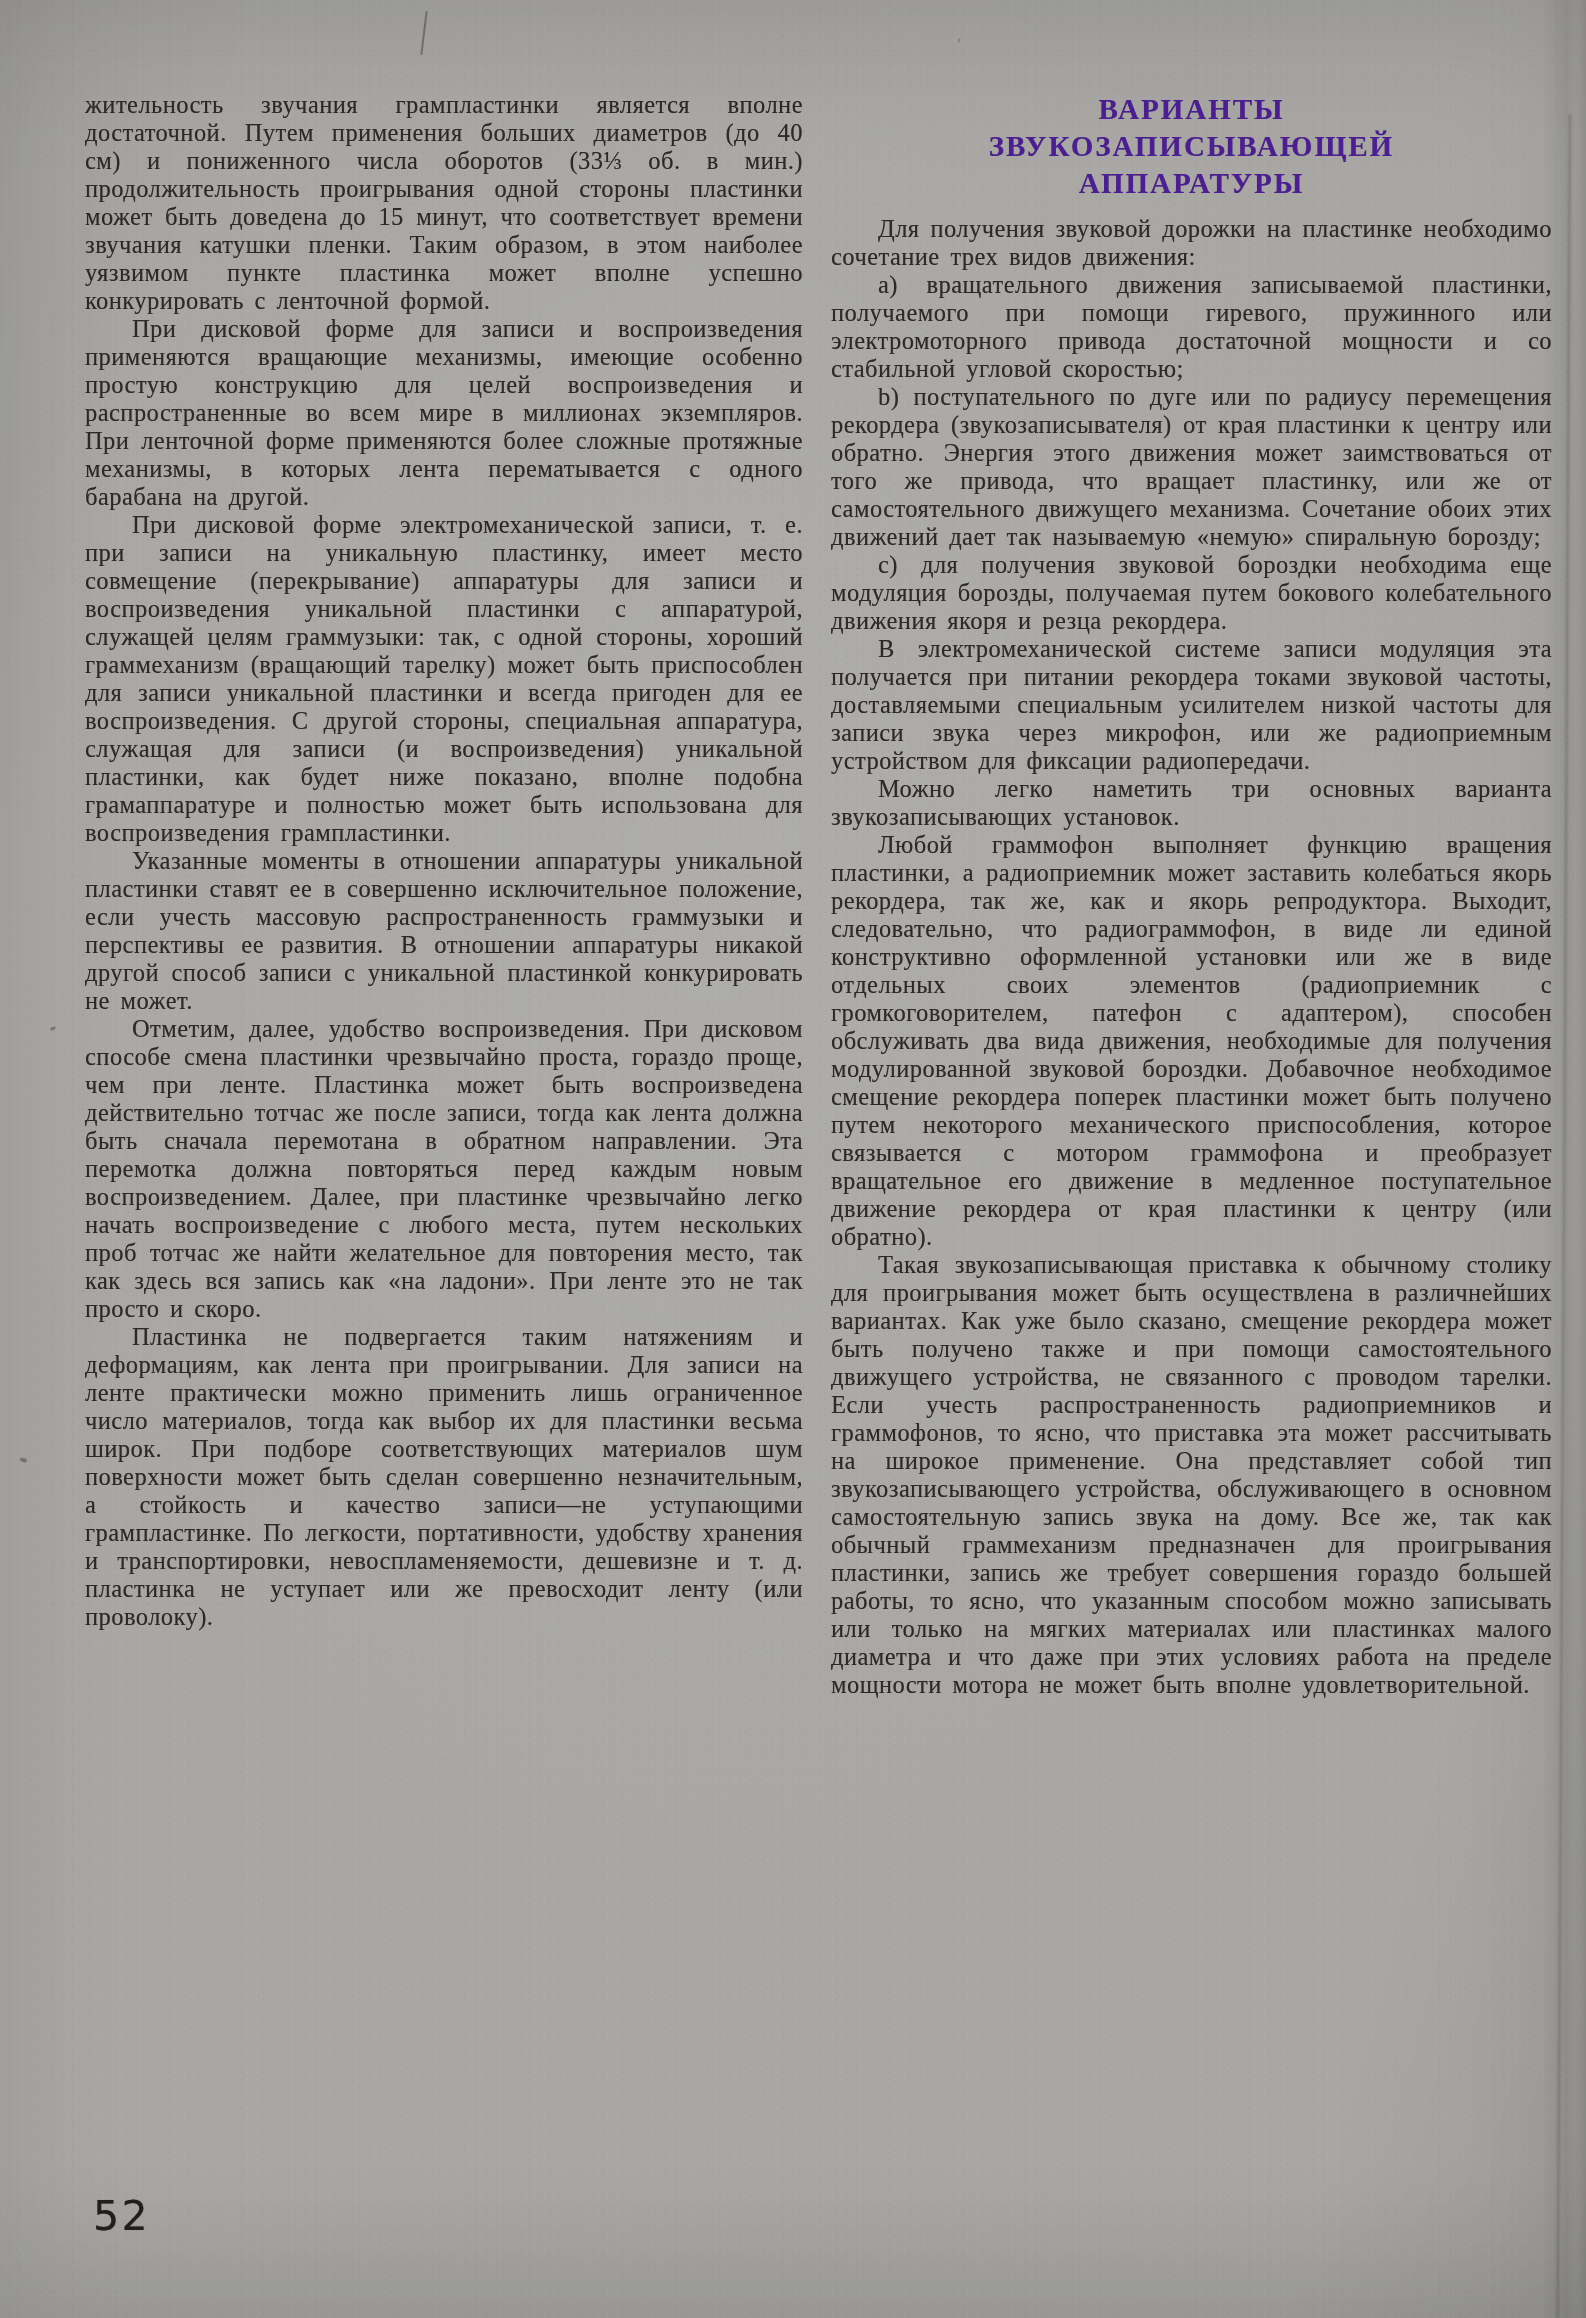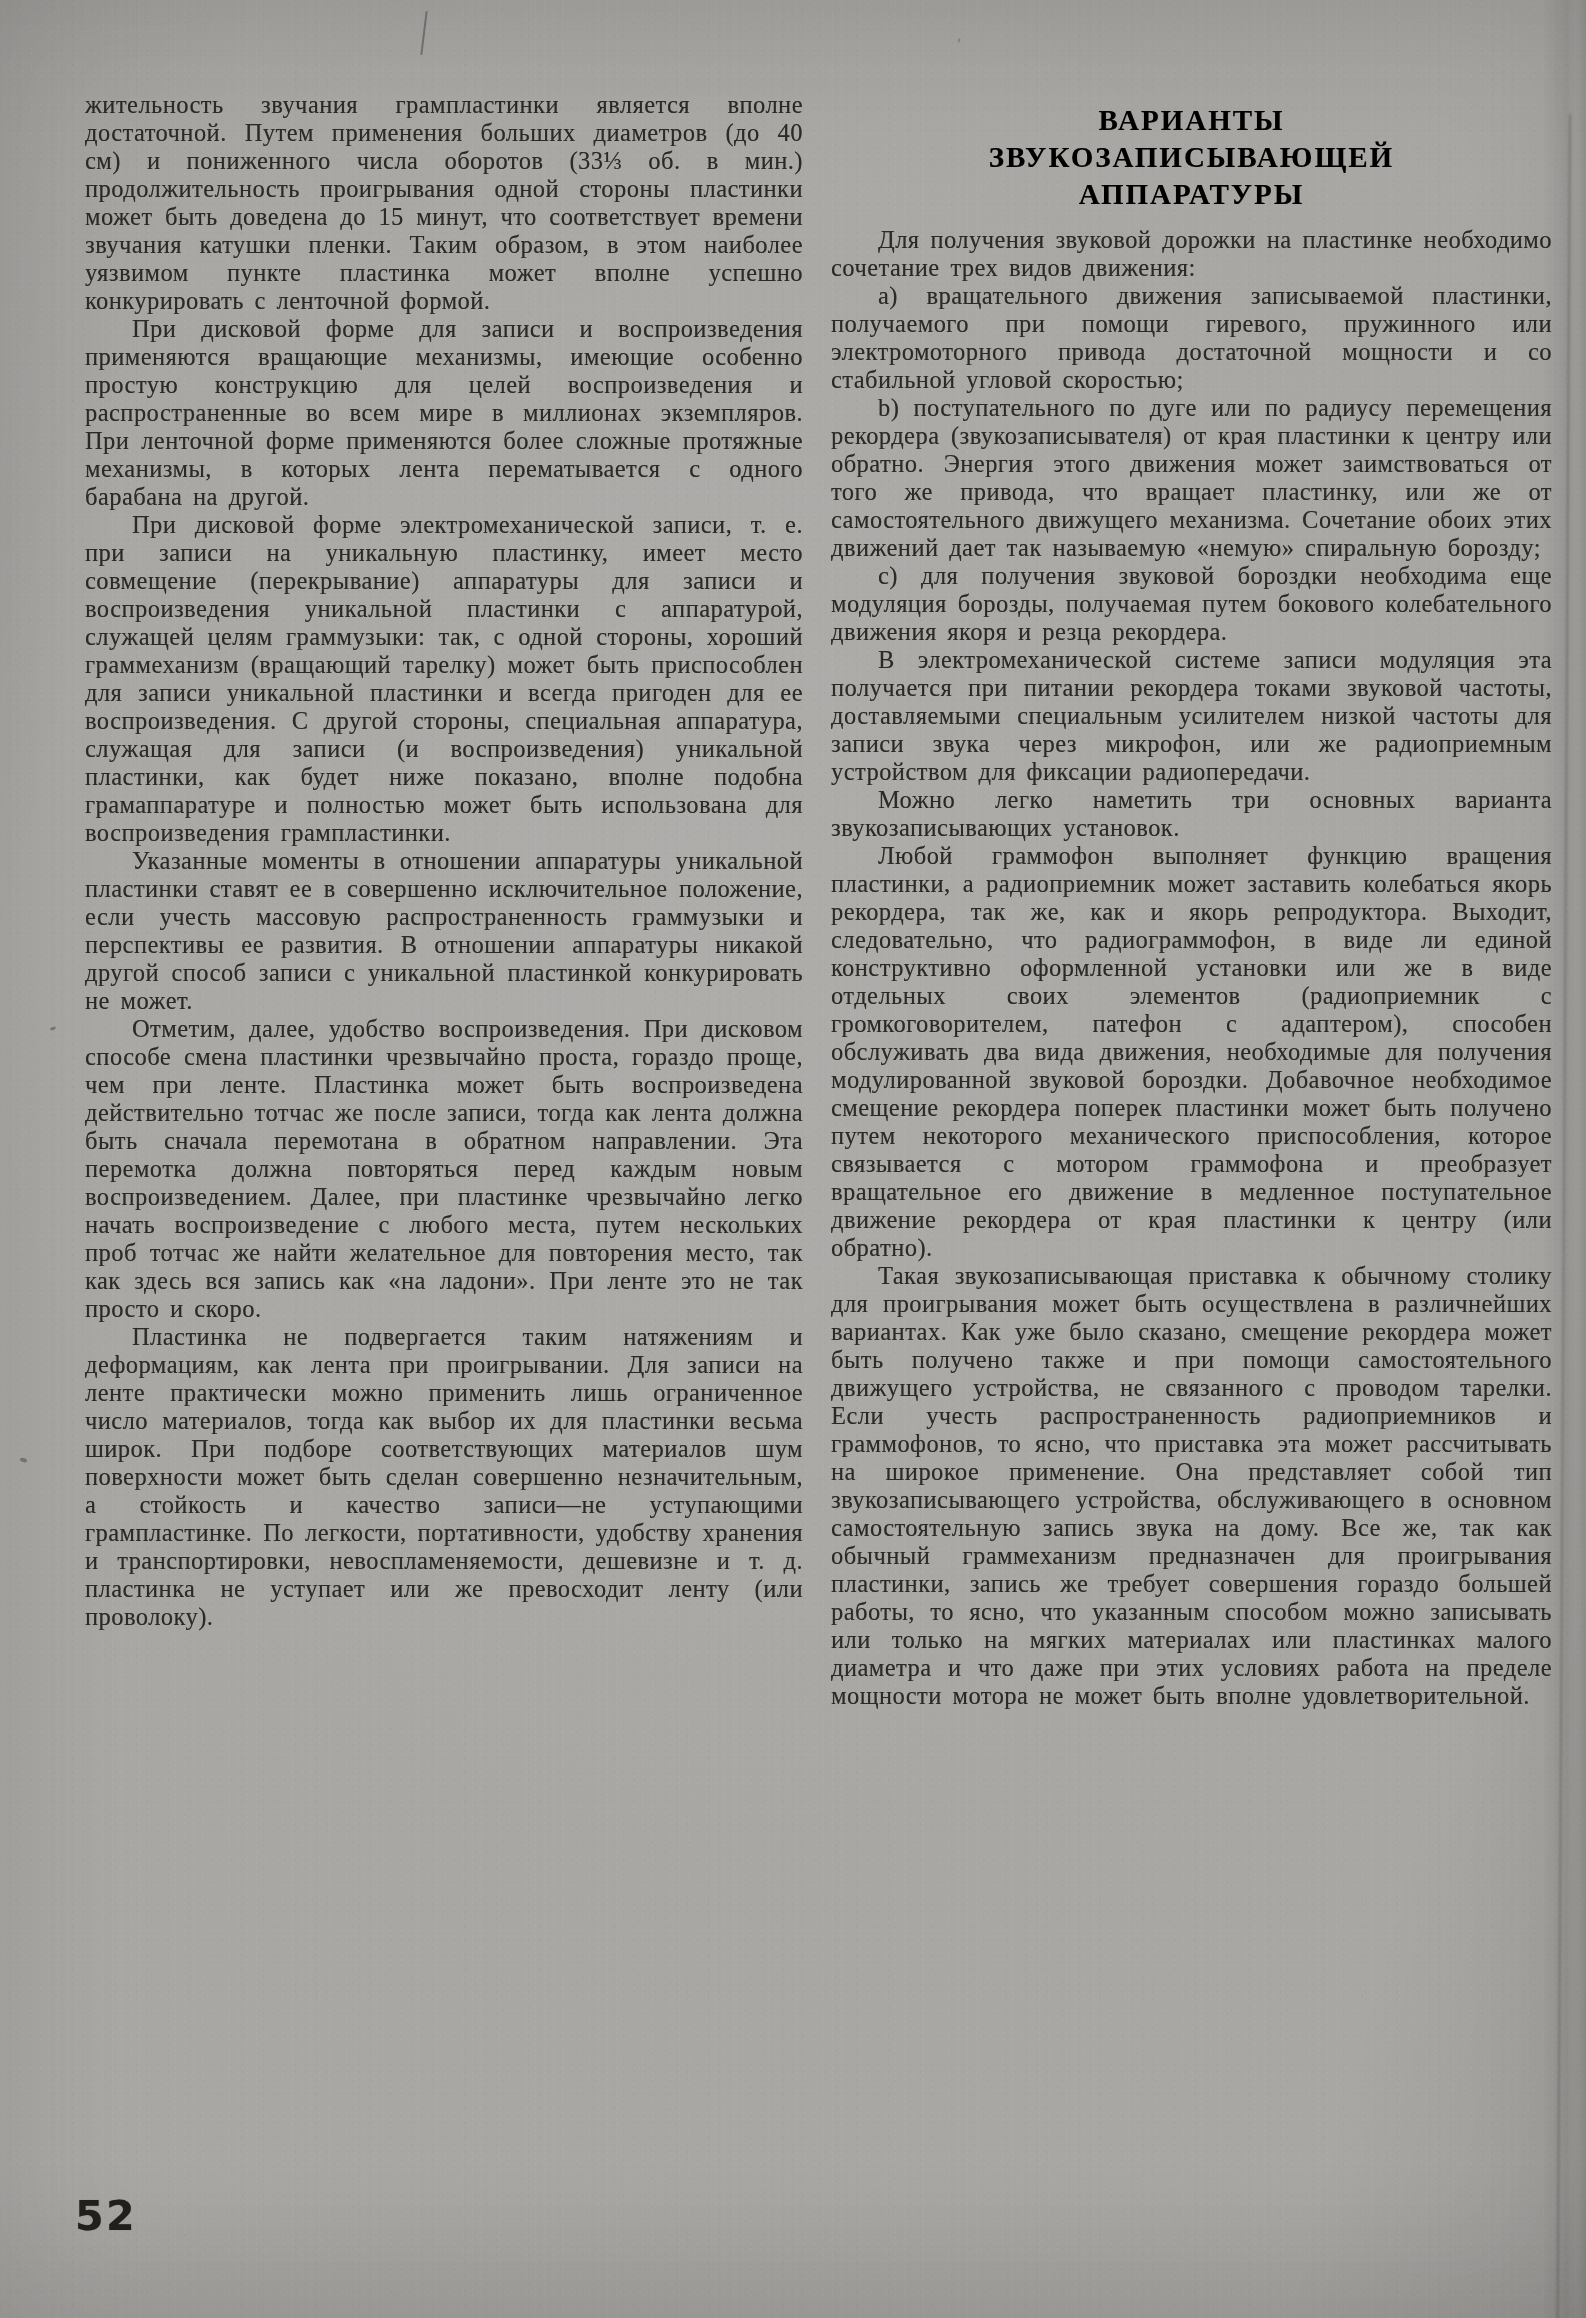--- a/index.html
+++ b/index.html
@@ -100,39 +100,39 @@
 
   .heading {
     font-weight: bold;
     font-size: 29px;
     line-height: 37px;
     text-align: center;
     text-indent: 0;
     letter-spacing: 2px;
     word-spacing: 6.5px;
     max-width: 602px;
-    margin: 21px auto 13px auto;
-    color: #000000;
+    margin: 10px auto 13px auto;
+    color: #4c1d95;
   }
   .subheading {
     font-weight: bold;
     font-size: 28px;
     line-height: 33px;
     text-align: center;
     letter-spacing: 1.2px;
     word-spacing: 6.5px;
     margin: 9.8px 0 6.5px 0;
     color: #282520;
   }
   .page-number {
     position: absolute;
-    left: 75px;
+    left: 93px;
     top: 2192px;
     font-family: "DejaVu Sans", sans-serif;
-    font-weight: bold;
+    font-weight: normal;
     font-size: 41px;
     letter-spacing: 2.4px;
     color: #22201d;
     text-shadow: 0.3px 0.4px 0.7px rgba(30,28,25,0.5);
   }
 </style>
 </head>
 <body>
 
 <div class="paper"></div>

